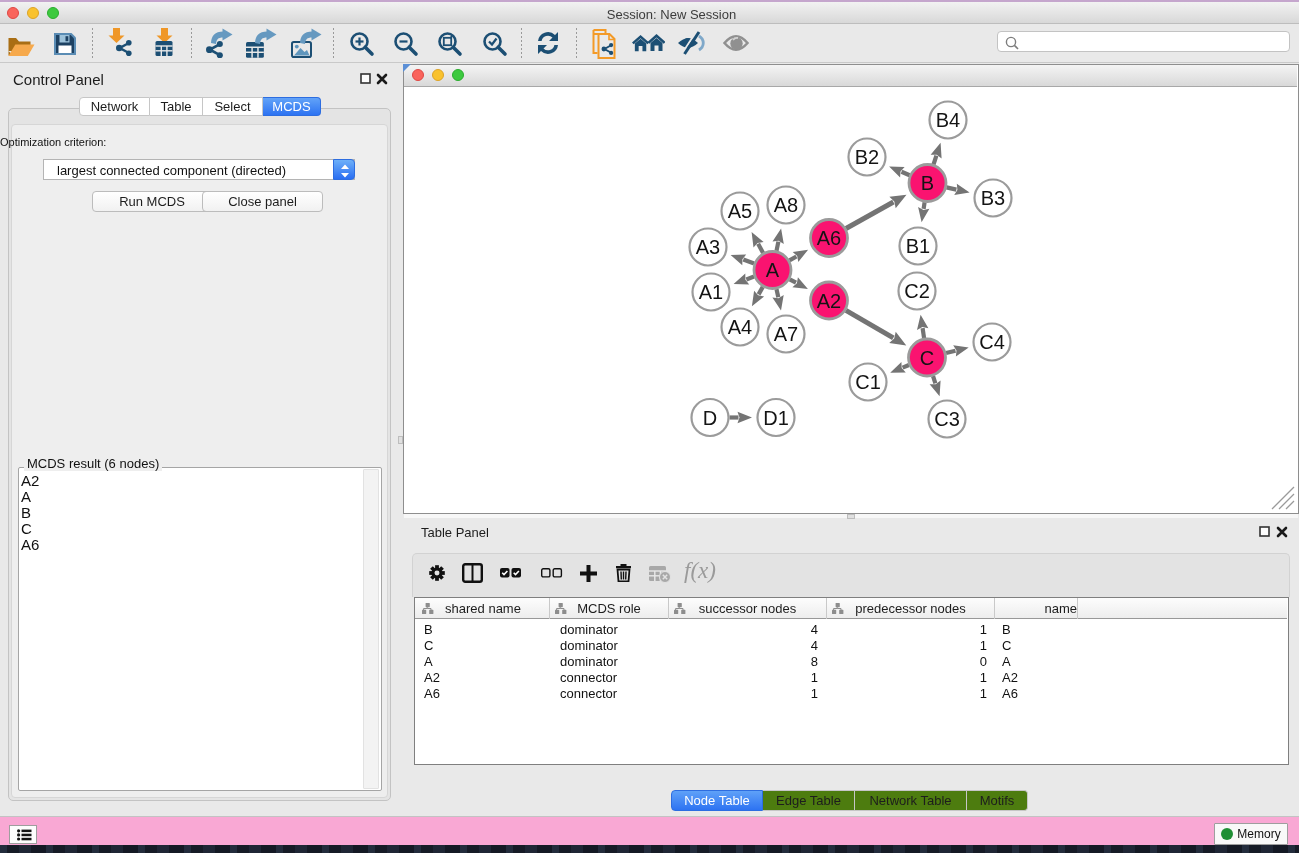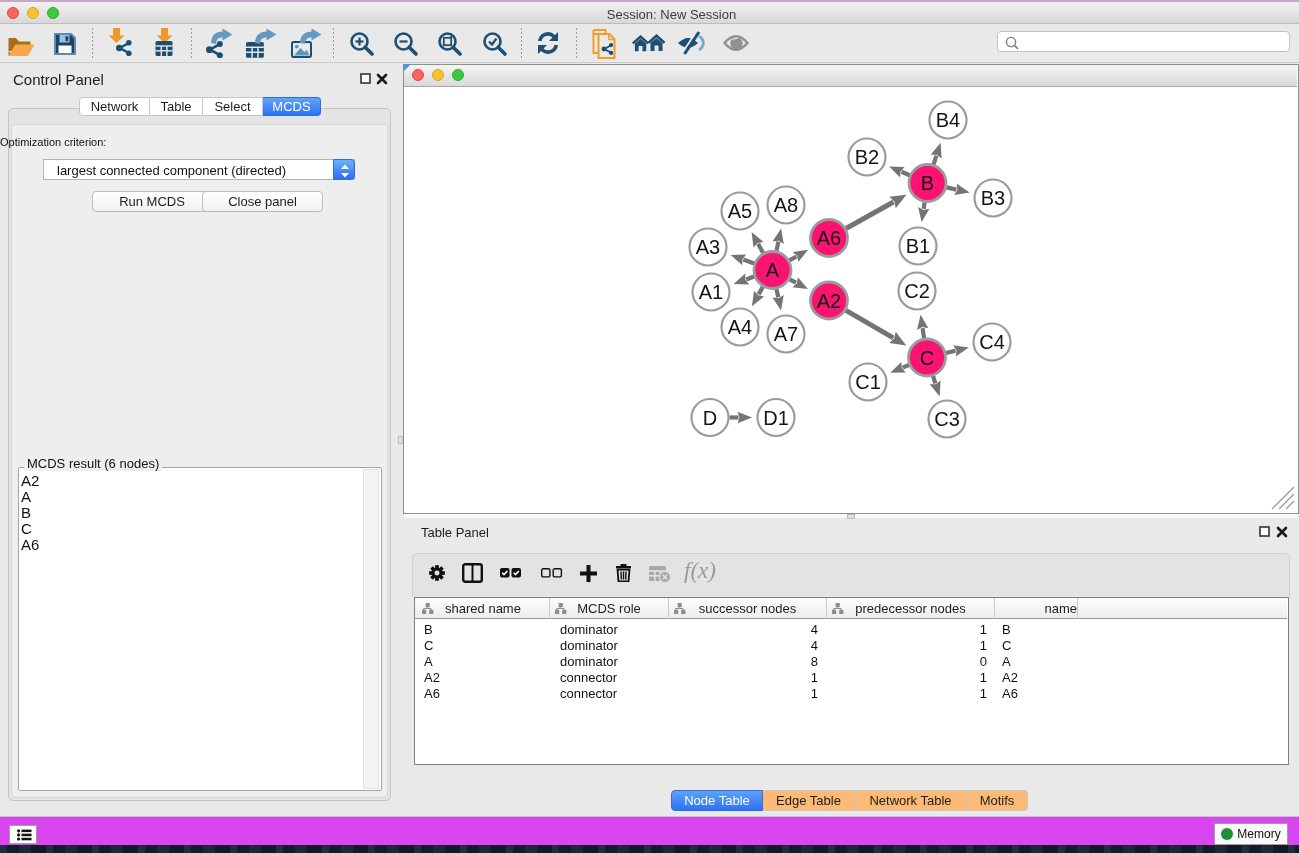--- a/index.html
+++ b/index.html
@@ -78,29 +78,29 @@
 #tp-table { left:414px; top:597px; width:875px; height:168px; background:#fff;
   border:1px solid #7f7f7f; }
 #tp-header { left:0; top:0; width:872px; height:21px; background:linear-gradient(#fdfdfd,#ededed);
   border-bottom:1px solid #989898; font-size:13px; color:#1d1d1d; }
 .hcol { position:absolute; top:0; height:21px; border-right:1px solid #c9c9c9;
   text-align:center; line-height:21px; }
 .trow { position:absolute; font-size:13px; color:#111; height:16px; line-height:16px; }
 .tnum { position:absolute; text-align:right; }
 
 #tabs2 { left:671px; top:790px; height:21px; display:flex; font-size:13px; position:absolute; }
-.tab2 { background:#fdba74; border:1px solid #c6c6c6; border-left:none; color:#1d1d1d;
+.tab2 { background:#4d7c0f; border:1px solid #c6c6c6; border-left:none; color:#1d1d1d;
   line-height:20px; text-align:center; }
 .tab2.v1{width:92px}.tab2.v2{width:92px}.tab2.v3{width:112px}.tab2.v4{width:61px}
 .tab2.sel { background:linear-gradient(#5fa1f8,#2d73f2); border-color:#2d6de0;
   color:#fff; border-radius:4px 0 0 4px; border-left:1px solid #2d6de0; }
 .tab2.last { border-radius:0 4px 4px 0; }
 
 
-#statusbar { left:0; top:816px; width:1299px; height:29px; background:#d946ef;
+#statusbar { left:0; top:816px; width:1299px; height:29px; background:#f9a8d4;
   border-top:1px solid #c3c3c3; }
 #sb-list { left:9px; top:8px; width:28px; height:19px; background:#fdfdfd;
   border:1px solid #9e9e9e; }
 #sb-mem { left:1214px; top:6px; width:74px; height:22px; background:#f9f9f9;
   border:1px solid #9e9e9e; border-radius:1px; font-size:12px; color:#111;
   text-align:center; line-height:21px; }
 #sb-mem .dot { display:inline-block; width:12px; height:12px; border-radius:50%;
   background:#1f8f35; margin-right:4px; vertical-align:-2px; }
 #darkstrip { left:0; top:845px; width:1299px; height:8px; background:#1a202c;
   background-image:repeating-linear-gradient(90deg,#232c3c 0 7px,#161b26 7px 19px,#1f2635 19px 31px,#141924 31px 46px); }

